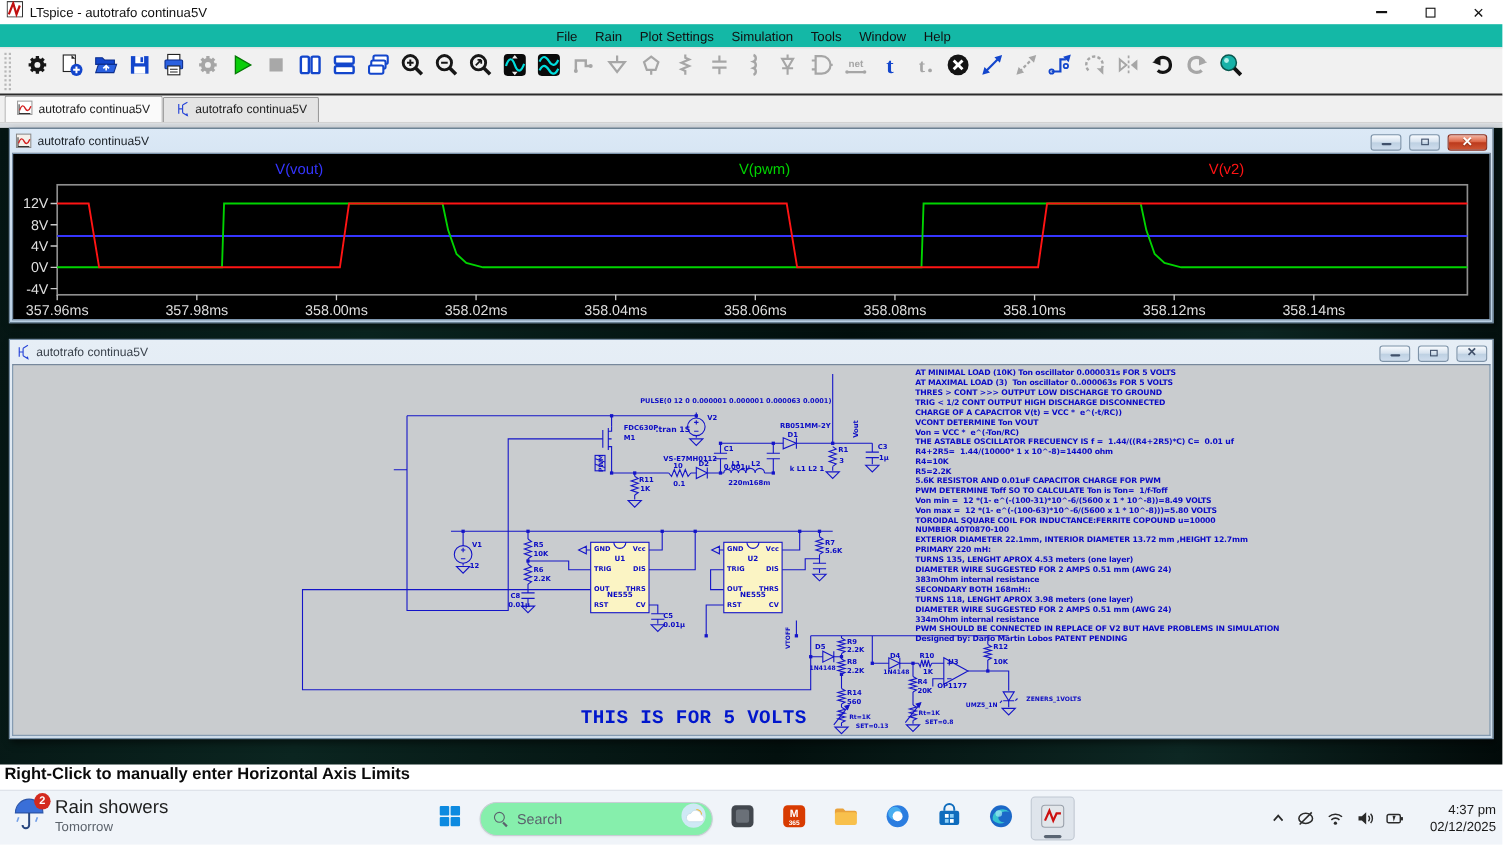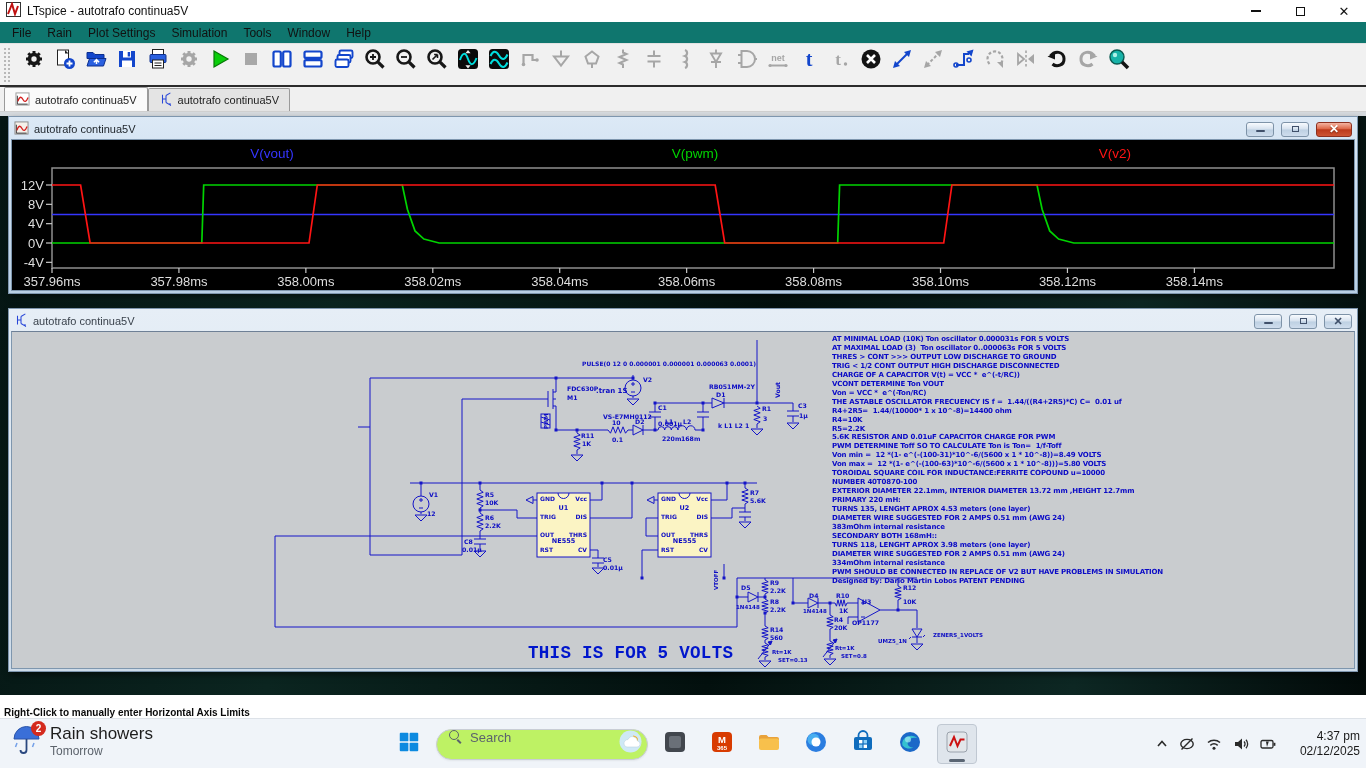--- a/index.html
+++ b/index.html
@@ -3,21 +3,21 @@
 <meta charset="utf-8">
 <style>
   * { margin:0; padding:0; box-sizing:border-box; }
   html,body { width:1366px; height:768px; overflow:hidden; font-family:"Liberation Sans", sans-serif; background:#fff; }
   .titlebar { height:22px; background:#fff; display:flex; align-items:center; padding-left:6px; }
   .titlebar .title { font-size:12px; color:#111; margin-left:6px; flex:1; }
   .winctl { display:flex; height:22px; }
   .winctl .btn { width:44px; display:flex; align-items:center; justify-content:center; font-size:13px; color:#111; }
   .minbar { width:10px; height:1.5px; background:#111; display:inline-block; }
   .maxsq { width:9px; height:9px; border:1.2px solid #111; display:inline-block; }
-  .menubar { height:21px; background:#0f766e; display:flex; align-items:center; padding-left:4px; }
+  .menubar { height:21px; background:#14b8a6; display:flex; align-items:center; padding-left:4px;justify-content:center; }
   .menu-item { font-size:12px; color:#111; padding:2px 8px; }
   .toolbar { height:44px; background:#f1f1f1; border-top:1px solid #e2e2e2; border-bottom:2px solid #2b2b2b; display:flex; align-items:center; padding-left:4px; }
   .grip { width:6px; height:34px; border-left:2px dotted #b8b8b8; border-right:2px dotted #b8b8b8; margin-right:8px; }
   .tb-btn { width:31px; height:36px; display:flex; align-items:flex-start; justify-content:center; }
   .tabbar { height:25px; background:#f0f0f0; display:flex; align-items:flex-end; padding-left:4px; border-bottom:1px solid #d0d0d0;}
   .tab { display:flex; align-items:center; gap:5px; font-size:11px; color:#222; padding:0 10px; height:23px; border:1px solid #9a9a9a; border-bottom:none; border-radius:2px 2px 0 0; background:#e4e4e4; }
   .tab.active { background:#fafafa; height:24px; }
   .mdi { position:relative; height:583px; border-top:4px solid #d6dade; background:linear-gradient(100deg,#051513,#0b2520 25%,#03100e 55%,#0d2723 80%,#020a09); }
   .win { position:absolute; left:8px; width:1350px; border:1px solid #7e96ae; background:linear-gradient(#dce9f6,#b9cfe4); box-shadow:2px 3px 6px rgba(0,0,0,.5); padding:2px; }
   .win-title { height:20px; display:flex; align-items:center; gap:5px; padding:0 3px; font-size:11px; color:#1c2228; }
@@ -26,32 +26,32 @@
   .wbtn .g-min { width:9px; height:2.5px; background:#40506a; border-radius:1px; margin-top:4px;}
   .wbtn .g-rst { width:7px; height:6px; border:1.5px solid #40506a; }
   .wbtn.close-red { width:36px; background:linear-gradient(#f4b4a2,#dd6748 45%,#bc3a1c 52%,#cd5534); border-color:#8c3020; }
   .wbtn .g-x { color:#fff; font-size:12px; font-weight:bold; line-height:10px; text-shadow:0 1px 1px #802810;}
   .wbtn .g-x2 { color:#40506a; font-size:11px; font-weight:bold; line-height:10px;}
   .win-body { border:1px solid #7e96ae; position:relative; overflow:hidden; }
   #wave-body { background:#000; height:152px; }
   #schem-body { background:#c9cccf; height:338px; border-top-color:#6e8096; }
   #ann { position:absolute; left:820px; top:3px; font-family:"DejaVu Sans", sans-serif; font-size:7px; font-weight:bold; line-height:8.95px; color:#0a0ac6; white-space:pre; letter-spacing:-0.15px; }
   #biglabel { position:absolute; left:516px; top:311px; font-size:17.5px; font-weight:bold; color:#0016cc; font-family:Liberation Mono, monospace; letter-spacing:0.3px;}
-  .statusbar { height:23px; background:#fff; display:flex; align-items:flex-end; padding-left:4px; font-size:10px; font-weight:bold; color:#0a0a0a; font-family:"Liberation Sans", sans-serif; }
+  .statusbar { height:23px; background:#fff; display:flex; align-items:flex-start; padding-left:4px; font-size:15px; font-weight:bold; color:#0a0a0a; font-family:"Liberation Sans", sans-serif; }
   .taskbar { height:50px; background:#f0f4f9; border-top:1px solid #dde2e8; position:relative; }
   .weather { position:absolute; left:10px; top:5px; display:flex; gap:8px; align-items:center; }
   .wx-icon { position:relative; width:32px; height:34px; }
   .wx-badge { position:absolute; top:-3px; right:-4px; width:15px; height:15px; border-radius:50%; background:#d42a1e; color:#fff; font-size:10px; display:flex; align-items:center; justify-content:center; font-weight:bold; }
   .wx-t1 { font-size:17px; color:#1d1d1d; }
   .wx-t2 { font-size:12px; color:#5c636c; }
   .center-cluster { position:absolute; left:50%; top:0; transform:translateX(-50%); height:50px; display:flex; align-items:center; gap:7px; }
   .tk-btn { width:40px; height:40px; border-radius:4px; display:flex; align-items:center; justify-content:center; position:relative; }
   .tk-btn.active-app { background:#dfe5ec; border:1px solid #c0c8d2; }
   .tk-btn.active-app::after { content:""; position:absolute; bottom:1px; left:11px; width:16px; height:3px; border-radius:2px; background:#5a6573; }
-  .search-pill { width:212px; height:31px; border-radius:16px; background:#bef264; border:1px solid #c9cdd5; display:flex; align-items:flex-start; padding:0 5px 0 12px; gap:8px; box-shadow:0 1px 2px rgba(0,0,0,.06); }
+  .search-pill { width:212px; height:31px; border-radius:16px; background:#86efac; border:1px solid #c9cdd5; display:flex; align-items:center; padding:0 5px 0 12px; gap:8px; box-shadow:0 1px 2px rgba(0,0,0,.06); }
   .search-pill .s-label { flex:1; font-size:13px; color:#5b626d; }
   .lens { position:relative; width:13px; height:13px; }
   .lens::before { content:""; position:absolute; left:0; top:0; width:8px; height:8px; border:1.6px solid #5b626d; border-radius:50%; }
   .lens::after { content:""; position:absolute; left:9px; top:9px; width:4.5px; height:1.6px; background:#5b626d; transform:rotate(45deg); transform-origin:0 0; }
   .tray { position:absolute; right:6px; top:0; height:50px; display:flex; align-items:center; gap:7px; }
   .tray-icon { display:flex; align-items:center; justify-content:center; width:18px; height:18px; }
   .clock { text-align:right; font-size:12px; color:#1a1a1a; line-height:15px; margin-left:16px; }
   text.sch { font-family:"DejaVu Sans", sans-serif; font-weight:bold; fill:#0c0cc4; }
   .wave-label { font-family:"Liberation Sans", sans-serif; }
 </style>

